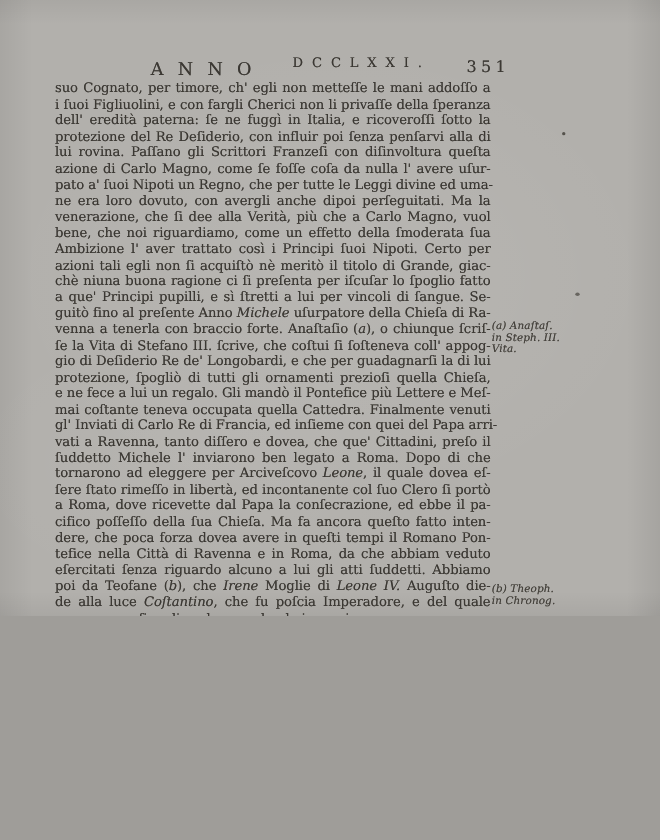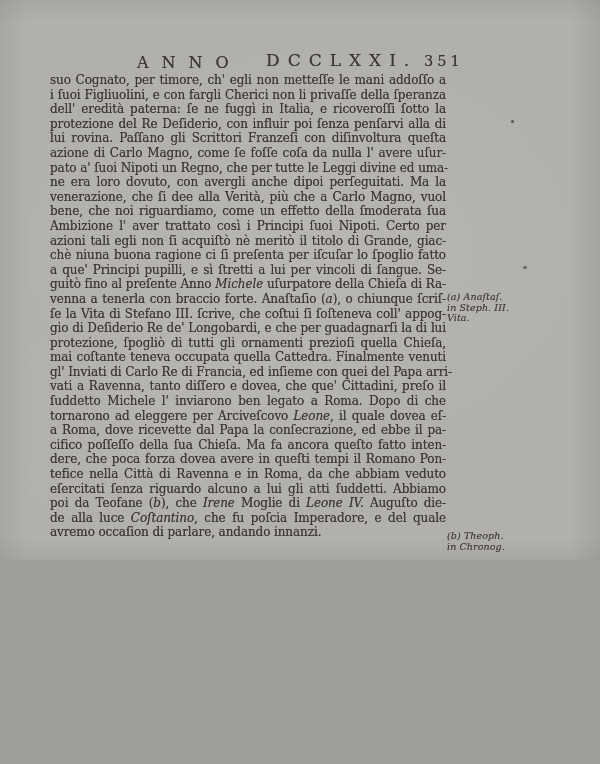--- a/index.html
+++ b/index.html
@@ -21,21 +21,21 @@
       linear-gradient(180deg, rgba(0,0,0,0.05) 0%, rgba(0,0,0,0) 4%, rgba(0,0,0,0) 96%, rgba(0,0,0,0.05) 100%),
       #b2b0ac;
     text-shadow: 0 0 0.6px rgba(55,52,47,0.65);
   }
   .hdr-era {
     position: absolute; left: 137px; top: 53px;
     font-size: 16px; letter-spacing: 13px; white-space: nowrap;
   }
   .hdr-year {
     position: absolute; left: 266px; top: 50px;
-    font-size: 17px; letter-spacing: 8px; white-space: nowrap; text-align: right;
+    font-size: 12px; letter-spacing: 8px; white-space: nowrap; text-align: right;
   }
   .hdr-page-num {
     position: absolute; left: 424px; top: 53px;
     font-size: 14.5px; letter-spacing: 4px; white-space: nowrap;
   }
   .body-text {
     position: absolute; left: 50px; top: 73px; width: 396px;
   }
   .text-line {
     height: 14.6px; line-height: 14.6px;
@@ -85,25 +85,27 @@
       <div class="text-line">bene, che noi riguardiamo, come un effetto della ſmoderata ſua</div>
       <div class="text-line">Ambizione l' aver trattato così i Principi ſuoi Nipoti. Certo per</div>
       <div class="text-line">azioni tali egli non ſi acquiſtò nè meritò il titolo di Grande, giac-</div>
       <div class="text-line">chè niuna buona ragione ci ſi preſenta per iſcuſar lo ſpoglio fatto</div>
       <div class="text-line">a que' Principi pupilli, e sì ſtretti a lui per vincoli di ſangue. Se-</div>
       <div class="text-line">guitò fino al preſente Anno <i>Michele</i> uſurpatore della Chieſa di Ra-</div>
       <div class="text-line">venna a tenerla con braccio forte. Anaſtaſio (<i>a</i>), o chiunque ſcriſ-</div>
       <div class="text-line">ſe la Vita di Stefano III. ſcrive, che coſtui ſi ſoſteneva coll' appog-</div>
       <div class="text-line">gio di Deſiderio Re de' Longobardi, e che per guadagnarſi la di lui</div>
       <div class="text-line">protezione, ſpogliò di tutti gli ornamenti prezioſi quella Chieſa,</div>
+      <div class="text-line">e ne fece a lui un regalo. Gli mandò il Pontefice più Lettere e Meſ-</div>
       <div class="text-line">mai coſtante teneva occupata quella Cattedra. Finalmente venuti</div>
       <div class="text-line">gl' Inviati di Carlo Re di Francia, ed inſieme con quei del Papa arri-</div>
       <div class="text-line">vati a Ravenna, tanto diſſero e dovea, che que' Cittadini, preſo il</div>
       <div class="text-line">ſuddetto Michele l' inviarono ben legato a Roma. Dopo di che</div>
       <div class="text-line">tornarono ad eleggere per Arciveſcovo <i>Leone</i>, il quale dovea eſ-</div>
+      <div class="text-line">ſere ſtato rimeſſo in libertà, ed incontanente col ſuo Clero ſi portò</div>
       <div class="text-line">a Roma, dove ricevette dal Papa la conſecrazione, ed ebbe il pa-</div>
       <div class="text-line">cifico poſſeſſo della ſua Chieſa. Ma fa ancora queſto fatto inten-</div>
       <div class="text-line">dere, che poca forza dovea avere in queſti tempi il Romano Pon-</div>
       <div class="text-line">tefice nella Città di Ravenna e in Roma, da che abbiam veduto</div>
       <div class="text-line">eſercitati ſenza riguardo alcuno a lui gli atti ſuddetti. Abbiamo</div>
       <div class="text-line">poi da Teofane (<i>b</i>), che <i>Irene</i> Moglie di <i>Leone IV.</i> Auguſto die-</div>
       <div class="text-line">de alla luce <i>Coſtantino</i>, che fu poſcia Imperadore, e del quale</div>
       <div class="text-line last">avremo occaſion di parlare, andando innanzi.</div>
     </div>
 

